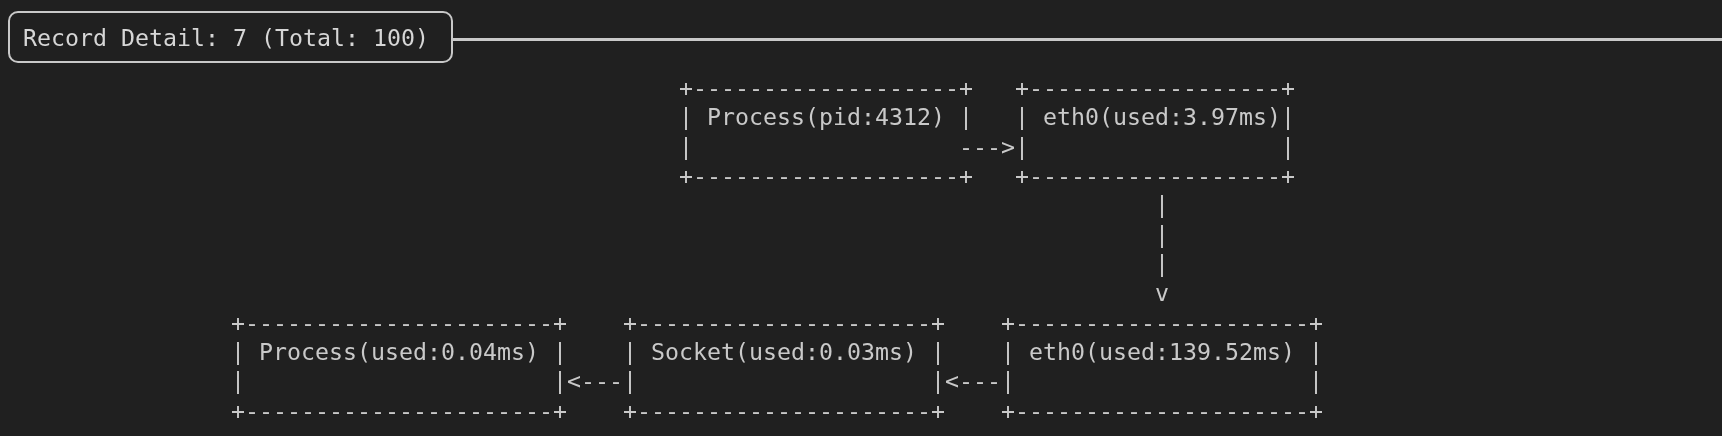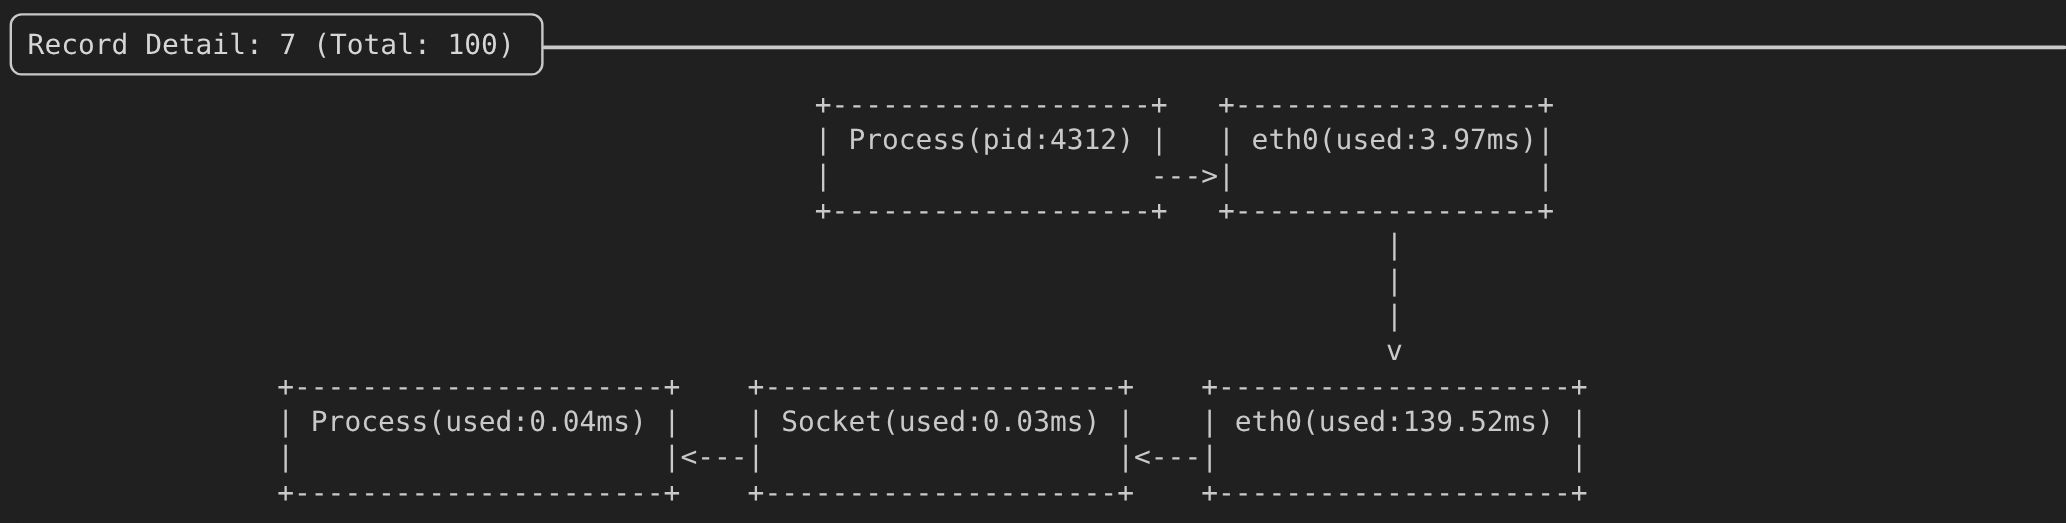--- a/index.html
+++ b/index.html
@@ -1,20 +1,20 @@
 <!DOCTYPE html>
 <html style="--bg: #202020; --fg: #c9c9c9; --title_fg: #d6d6d6;"><head>
 <meta charset="utf-8">
 <style>
   :root {
     --bg: #202020;
     --fg: #c9c9c9;
     --title_fg: #d6d6d6;
   }
-  * { margin: 0; padding: 0; box-sizing: border-box; border-radius: 18px; }
+  * { margin: 0; padding: 0; box-sizing: border-box; }
   html, body {
     width: 1722px; height: 436px;
     background: var(--bg);
     overflow: hidden;
   }
   .screen {
     position: relative;
     width: 1722px; height: 436px;
     background: var(--bg);
     font-family: "DejaVu Sans Mono", "Liberation Mono", monospace;

